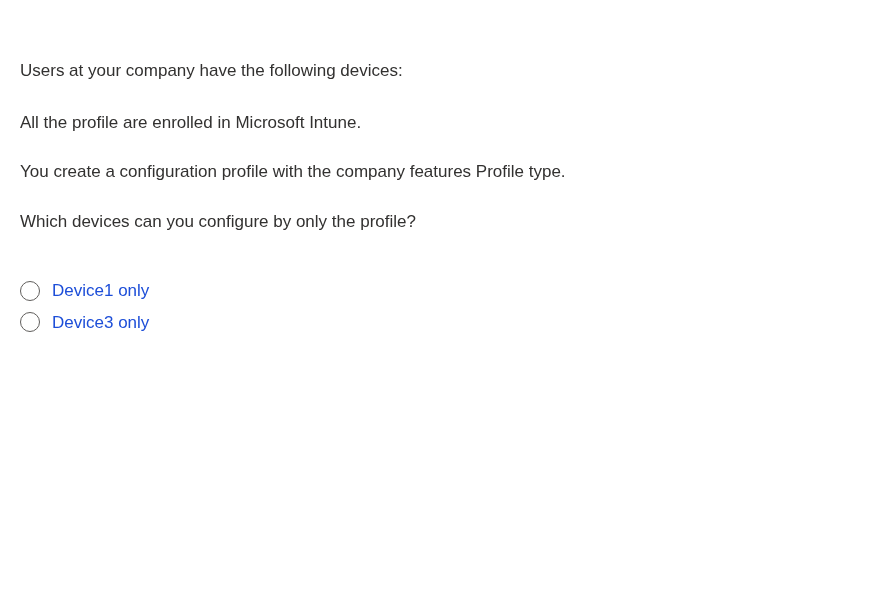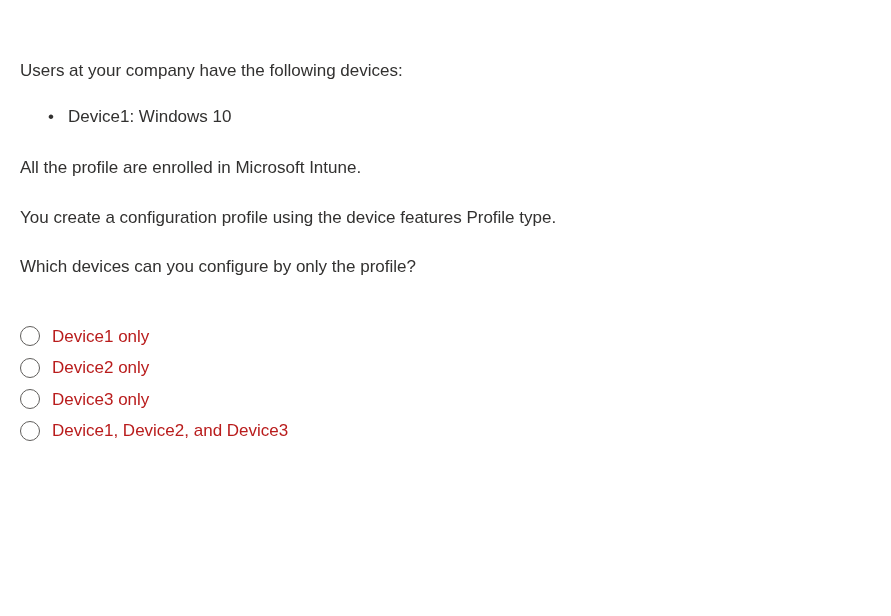--- a/index.html
+++ b/index.html
@@ -53,46 +53,37 @@
     .radio-circle {
       width: 20px;
       height: 20px;
       border: 1.5px solid #605e5c;
       border-radius: 50%;
       margin-right: 12px;
       flex-shrink: 0;
     }
     .option-label {
       font-size: 17px;
-      color: #b91c1c;
+      color: #1d4ed8;
     }
   </style>
 </head>
 <body>
 
 <div class="question-intro">Users at your company have the following devices:</div>
 
 <ul class="bullet-list">
-  <li>Device1: Windows 10</li>
 </ul>
 
 <div class="paragraph">All the profile are enrolled in Microsoft Intune.</div>
-<div class="paragraph">You create a configuration profile using the device features Profile type.</div>
+<div class="paragraph">You create a configuration profile with the company features Profile type.</div>
 <div class="paragraph">Which devices can you configure by only the profile?</div>
 
 <div class="answer-options">
   <div class="option">
     <span class="radio-circle"></span>
     <span class="option-label">Device1 only</span>
   </div>
   <div class="option">
     <span class="radio-circle"></span>
-    <span class="option-label">Device2 only</span>
-  </div>
-  <div class="option">
-    <span class="radio-circle"></span>
     <span class="option-label">Device3 only</span>
-  </div>
-  <div class="option">
-    <span class="radio-circle"></span>
-    <span class="option-label">Device1, Device2, and Device3</span>
   </div>
 </div>
 
 </body></html>

